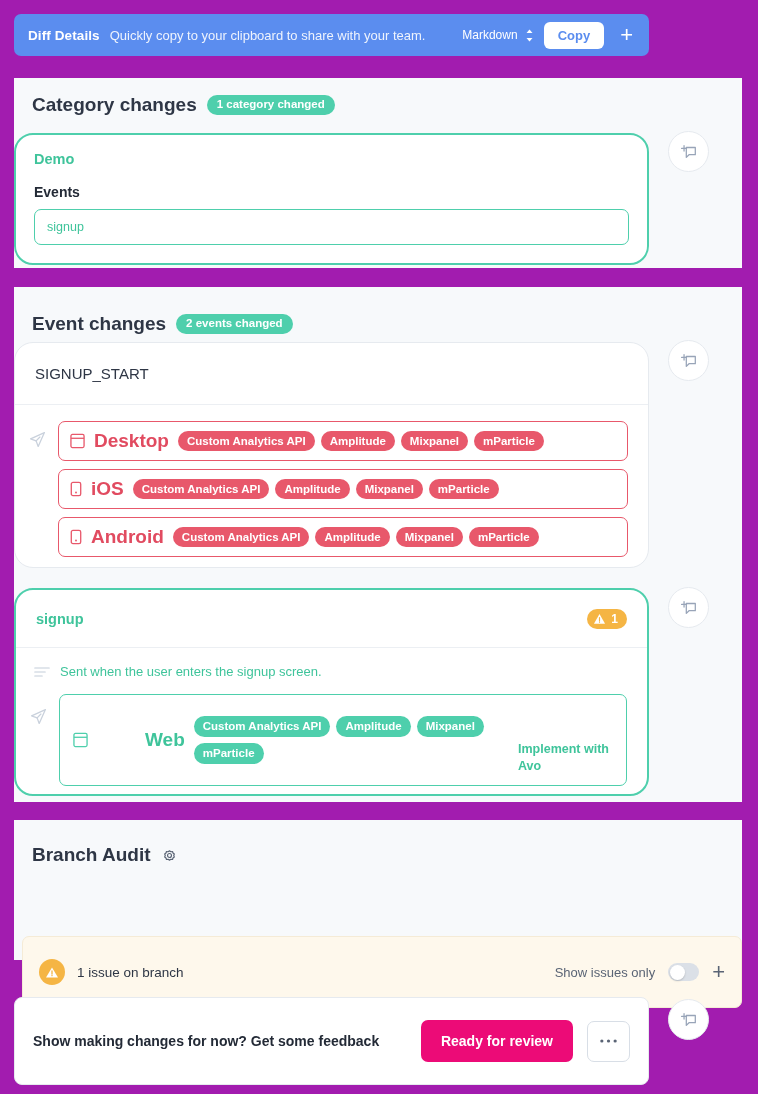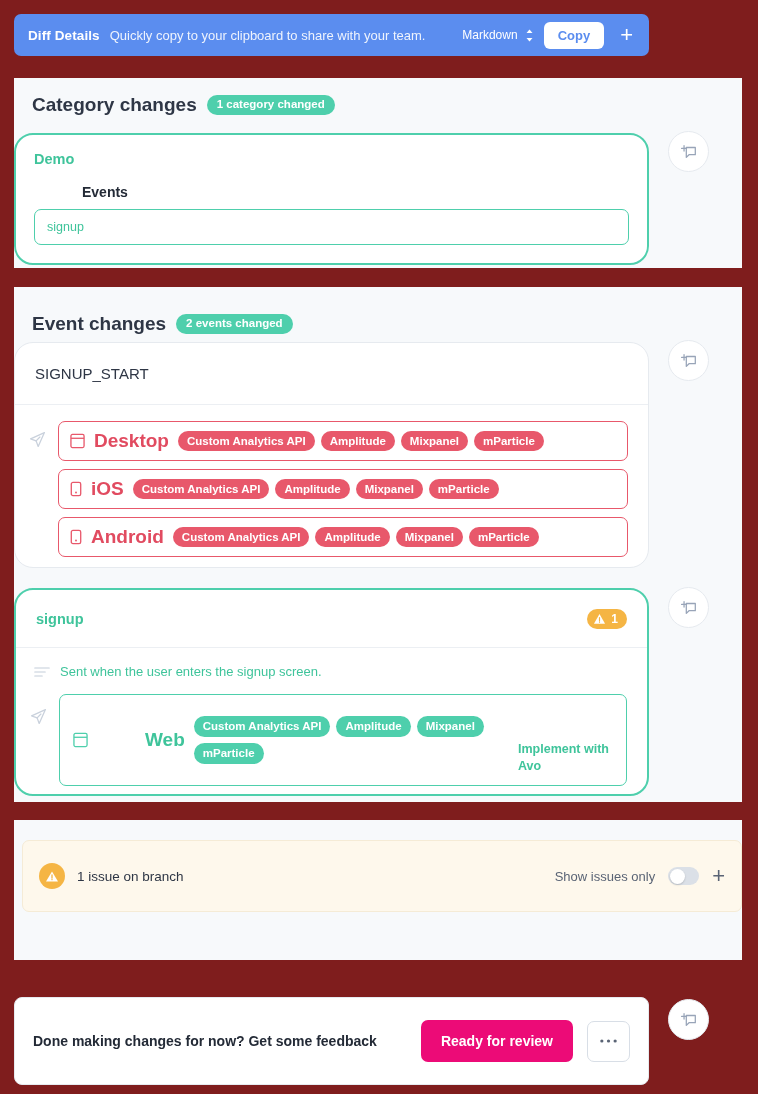--- a/index.html
+++ b/index.html
@@ -2,21 +2,21 @@
 <html><head>
 <meta charset="utf-8">
 <style>
   * { box-sizing: border-box; margin: 0; padding: 0; }
   html, body {
     width: 758px; height: 1094px;
     background: #ffffff;
     font-family: "Liberation Sans", sans-serif;
     -webkit-font-smoothing: antialiased;
   }
-  .page { position: relative; width: 758px; height: 1094px; background:#7f1d1d; overflow:hidden; }
+  .page { position: relative; width: 758px; height: 1094px; background:#a21caf; overflow:hidden; }
 
   
   .diff-bar {
     position:absolute; left:14px; top:14px; width:635px; height:42px;
     background:#5B8DEF; border-radius:7px;
     display:flex; align-items:center; padding:0 14px; gap:10px;
   }
   .diff-title { color:#ffffff; font-size:13.5px; font-weight:bold; letter-spacing:.1px; }
   .diff-sub { color:#eef3fd; font-size:13px; flex:1; }
   .md-select {
@@ -42,21 +42,21 @@
     background:#4ECFAC; color:#ffffff; font-size:11.5px; font-weight:bold;
     border-radius:999px; padding:4px 10px; line-height:1; white-space:nowrap;
   }
 
   
   .card { background:#ffffff; border-radius:19px; }
   .card-green { border:2px solid #4ECFAC; }
   .card-plain { border:1px solid #E6EAEF; }
 
   .cat-name { color:#3FC49B; font-size:14.5px; font-weight:bold; }
-  .field-label { color:#232a36; font-size:14px; font-weight:bold;margin-left:48px; }
+  .field-label { color:#232a36; font-size:14px; font-weight:bold; }
   .chip-box {
     border:1.5px solid #4ECFAC; border-radius:7px;
     padding:10px 12px; color:#3FC49B; font-size:12.5px;
   }
 
   .ev-name-dark { font-size:15px; color:#2E3645; font-weight:normal; }
   .ev-name-green { font-size:14.5px; color:#3FC49B; font-weight:bold; }
 
   .warn-badge {
     display:inline-flex; align-items:center; gap:5px;
@@ -85,21 +85,21 @@
   .tag {
     color:#ffffff; font-size:11.5px; font-weight:bold;
     border-radius:999px; padding:4px 9px; line-height:1.1; white-space:nowrap;
   }
   .tag.red   { background:#E8586B; }
   .tag.green { background:#4ECFAC; }
   .impl-note { color:#3FC49B; font-size:12.5px; font-weight:bold; line-height:1.35; width:95px;margin-top:36px; }
 
   
   .audit-bar {
-    position:absolute; left:22px; top:840px; width:720px; height:72px;
+    position:absolute; left:22px; top:936px; width:720px; height:72px;
     background:#FEF8EC; border:1px solid #F5EBD6; border-radius:7px;
     display:flex; align-items:center; padding:0 16px; gap:12px;
   }
   .audit-circle {
     width:26px; height:26px; border-radius:50%; background:#F5B544;
     display:flex; align-items:center; justify-content:center; flex-shrink:0;
   }
   .audit-text { font-size:13.5px; color:#2E3645; flex:1; }
   .audit-right { display:flex; align-items:center; gap:13px; }
   .audit-label { font-size:13px; color:#5A6475; }
@@ -350,21 +350,21 @@
     <span class="audit-right">
       <span class="audit-label">Show issues only</span>
       <span class="toggle">
           <span class="knob"></span>
         </span>
       <span class="audit-plus">+</span>
     </span>
   </div>
 
   <div class="footer-card">
-    <span class="footer-text">Done making changes for now? Get some feedback</span>
+    <span class="footer-text">Show making changes for now? Get some feedback</span>
     <button class="ready-btn">Ready for review</button>
     <span class="dots-btn">
       <svg class="icon" width="19" height="6" viewBox="0 0 20 6" fill="none">
         <circle cx="3" cy="3" r="1.7" fill="#5A6475"></circle>
         <circle cx="10" cy="3" r="1.7" fill="#5A6475"></circle>
         <circle cx="17" cy="3" r="1.7" fill="#5A6475"></circle>
       </svg>
     </span>
   </div>
 

